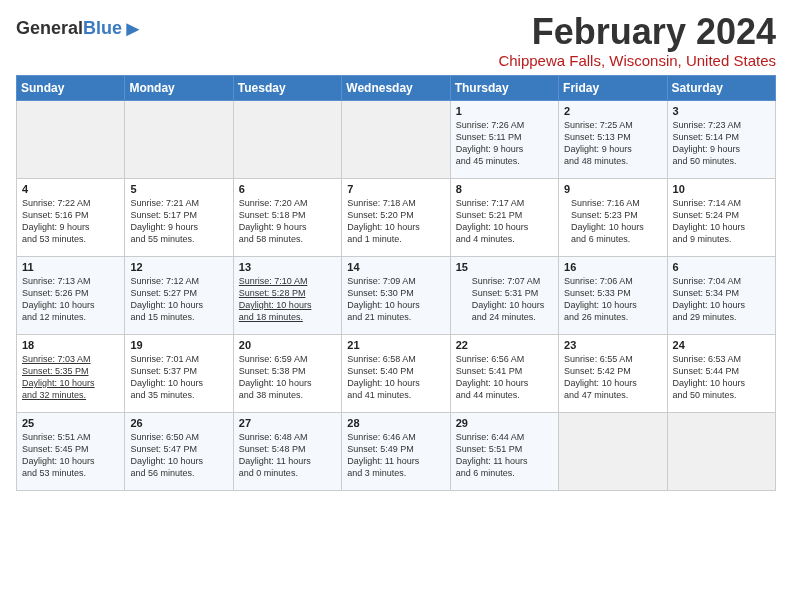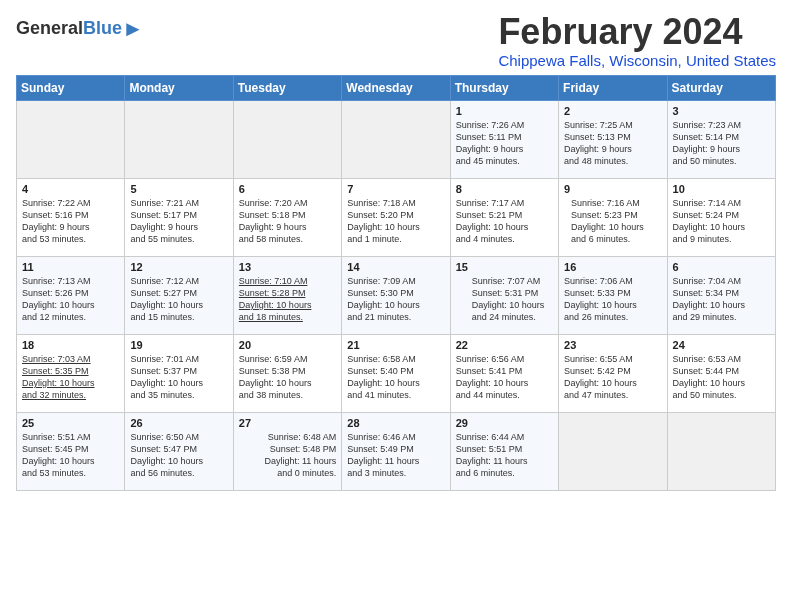--- a/index.html
+++ b/index.html
@@ -40,30 +40,31 @@
     }
     .logo-bird {
       color: #3a7abf;
       font-size: 22px;
     }
     .logo-row {
       display: flex;
       align-items: center;
     }
     .title-area {
+      text-align: right;
     }
     .month-title {
       font-size: 36px;
       font-weight: bold;
       color: #333;
       line-height: 1.1;
     }
     .location-title {
       font-size: 15px;
-      color: #1d4ed8;
+      color: #b91c1c;
       font-weight: normal;
     }
     table {
       width: 100%;
       border-collapse: collapse;
       table-layout: fixed;
     }
     thead tr th {
       background-color: #3a7abf;
       color: #fff;
@@ -326,21 +327,21 @@
           </td>
           <td>
             <span class="day-number">26</span>
             <div class="day-info" style="white-space: pre-line;">Sunrise: 6:50 AM
 Sunset: 5:47 PM
 Daylight: 10 hours
 and 56 minutes.</div>
           </td>
           <td>
             <span class="day-number">27</span>
-            <div class="day-info" style="white-space: pre-line; text-align: right;">Sunrise: 6:48 AM
+            <div class="day-info" style="white-space: pre-line;">Sunrise: 6:48 AM
 Sunset: 5:48 PM
 Daylight: 11 hours
 and 0 minutes.</div>
           </td>
           <td>
             <span class="day-number">28</span>
             <div class="day-info" style="white-space: pre-line;">Sunrise: 6:46 AM
 Sunset: 5:49 PM
 Daylight: 11 hours
 and 3 minutes.</div>

